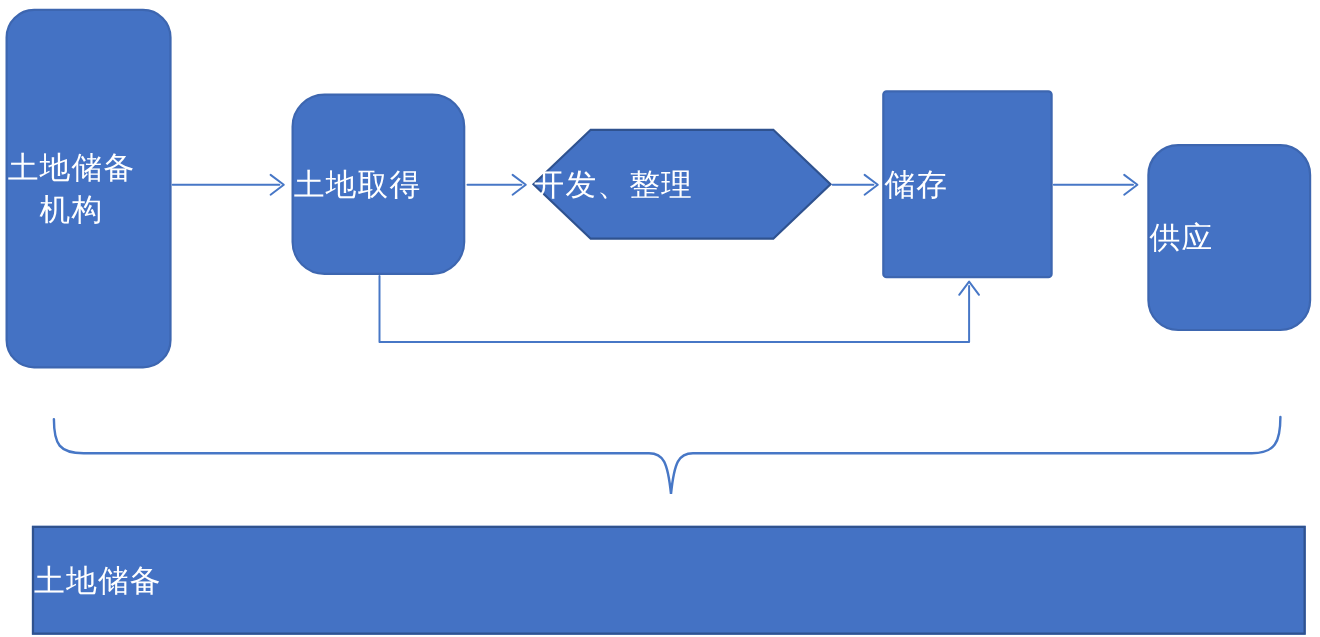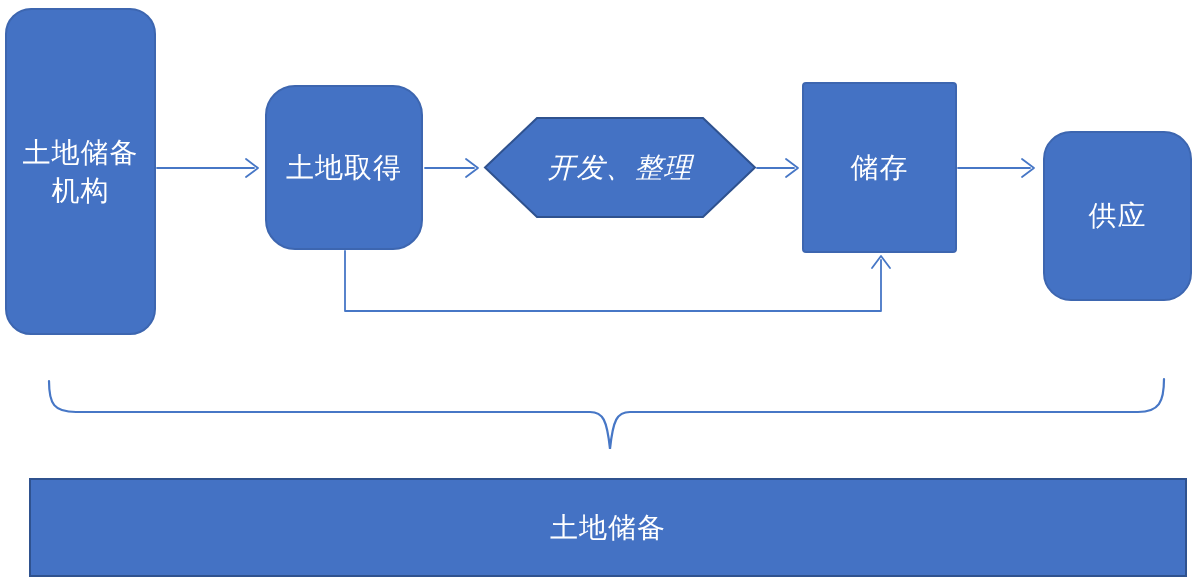--- a/index.html
+++ b/index.html
@@ -23,41 +23,39 @@
     left: 0; top: 0;
     width: 1200px; height: 579px;
     pointer-events: none;
   }
   .node {
     position: absolute;
     background: var(--fill);
     color: var(--text);
     display: flex;
     align-items: center;
-    justify-content: center;
     text-align: center;
     font-size: 28px;
     line-height: 1.35;
     white-space: pre-line;
     letter-spacing: 1px;
   }
   .rounded { border: 2px solid var(--border_soft); }
   .node-agency      { left: 5px;    top: 8px;   width: 151px;  height: 327px; border-radius: 26px; }
   .node-acquisition { left: 265px;  top: 85px;  width: 158px;  height: 165px; border-radius: 30px; }
   .node-storage     { left: 802px;  top: 82px;  width: 155px;  height: 171px; border-radius: 4px; }
   .node-supply      { left: 1043px; top: 83px;  width: 149px;  height: 170px; border-radius: 28px; margin-top: 48px; }
   .hex-label {
     position: absolute;
     left: 485px; top: 118px;
     width: 270px; height: 99px;
-    display: flex; align-items: center; justify-content: center;
+    display: flex; align-items: center; justify-content: flex-start;
     color: var(--text);
     font-size: 28px;
     letter-spacing: 1px;
-    font-style: italic;
   }
   .node-reserve {
     left: 29px; top: 478px;
     width: 1158px; height: 99px;
     border: 2px solid var(--border_strong);
     border-radius: 0;
   }
   .stroke {
     stroke: var(--line);
     stroke-width: 1.8;

